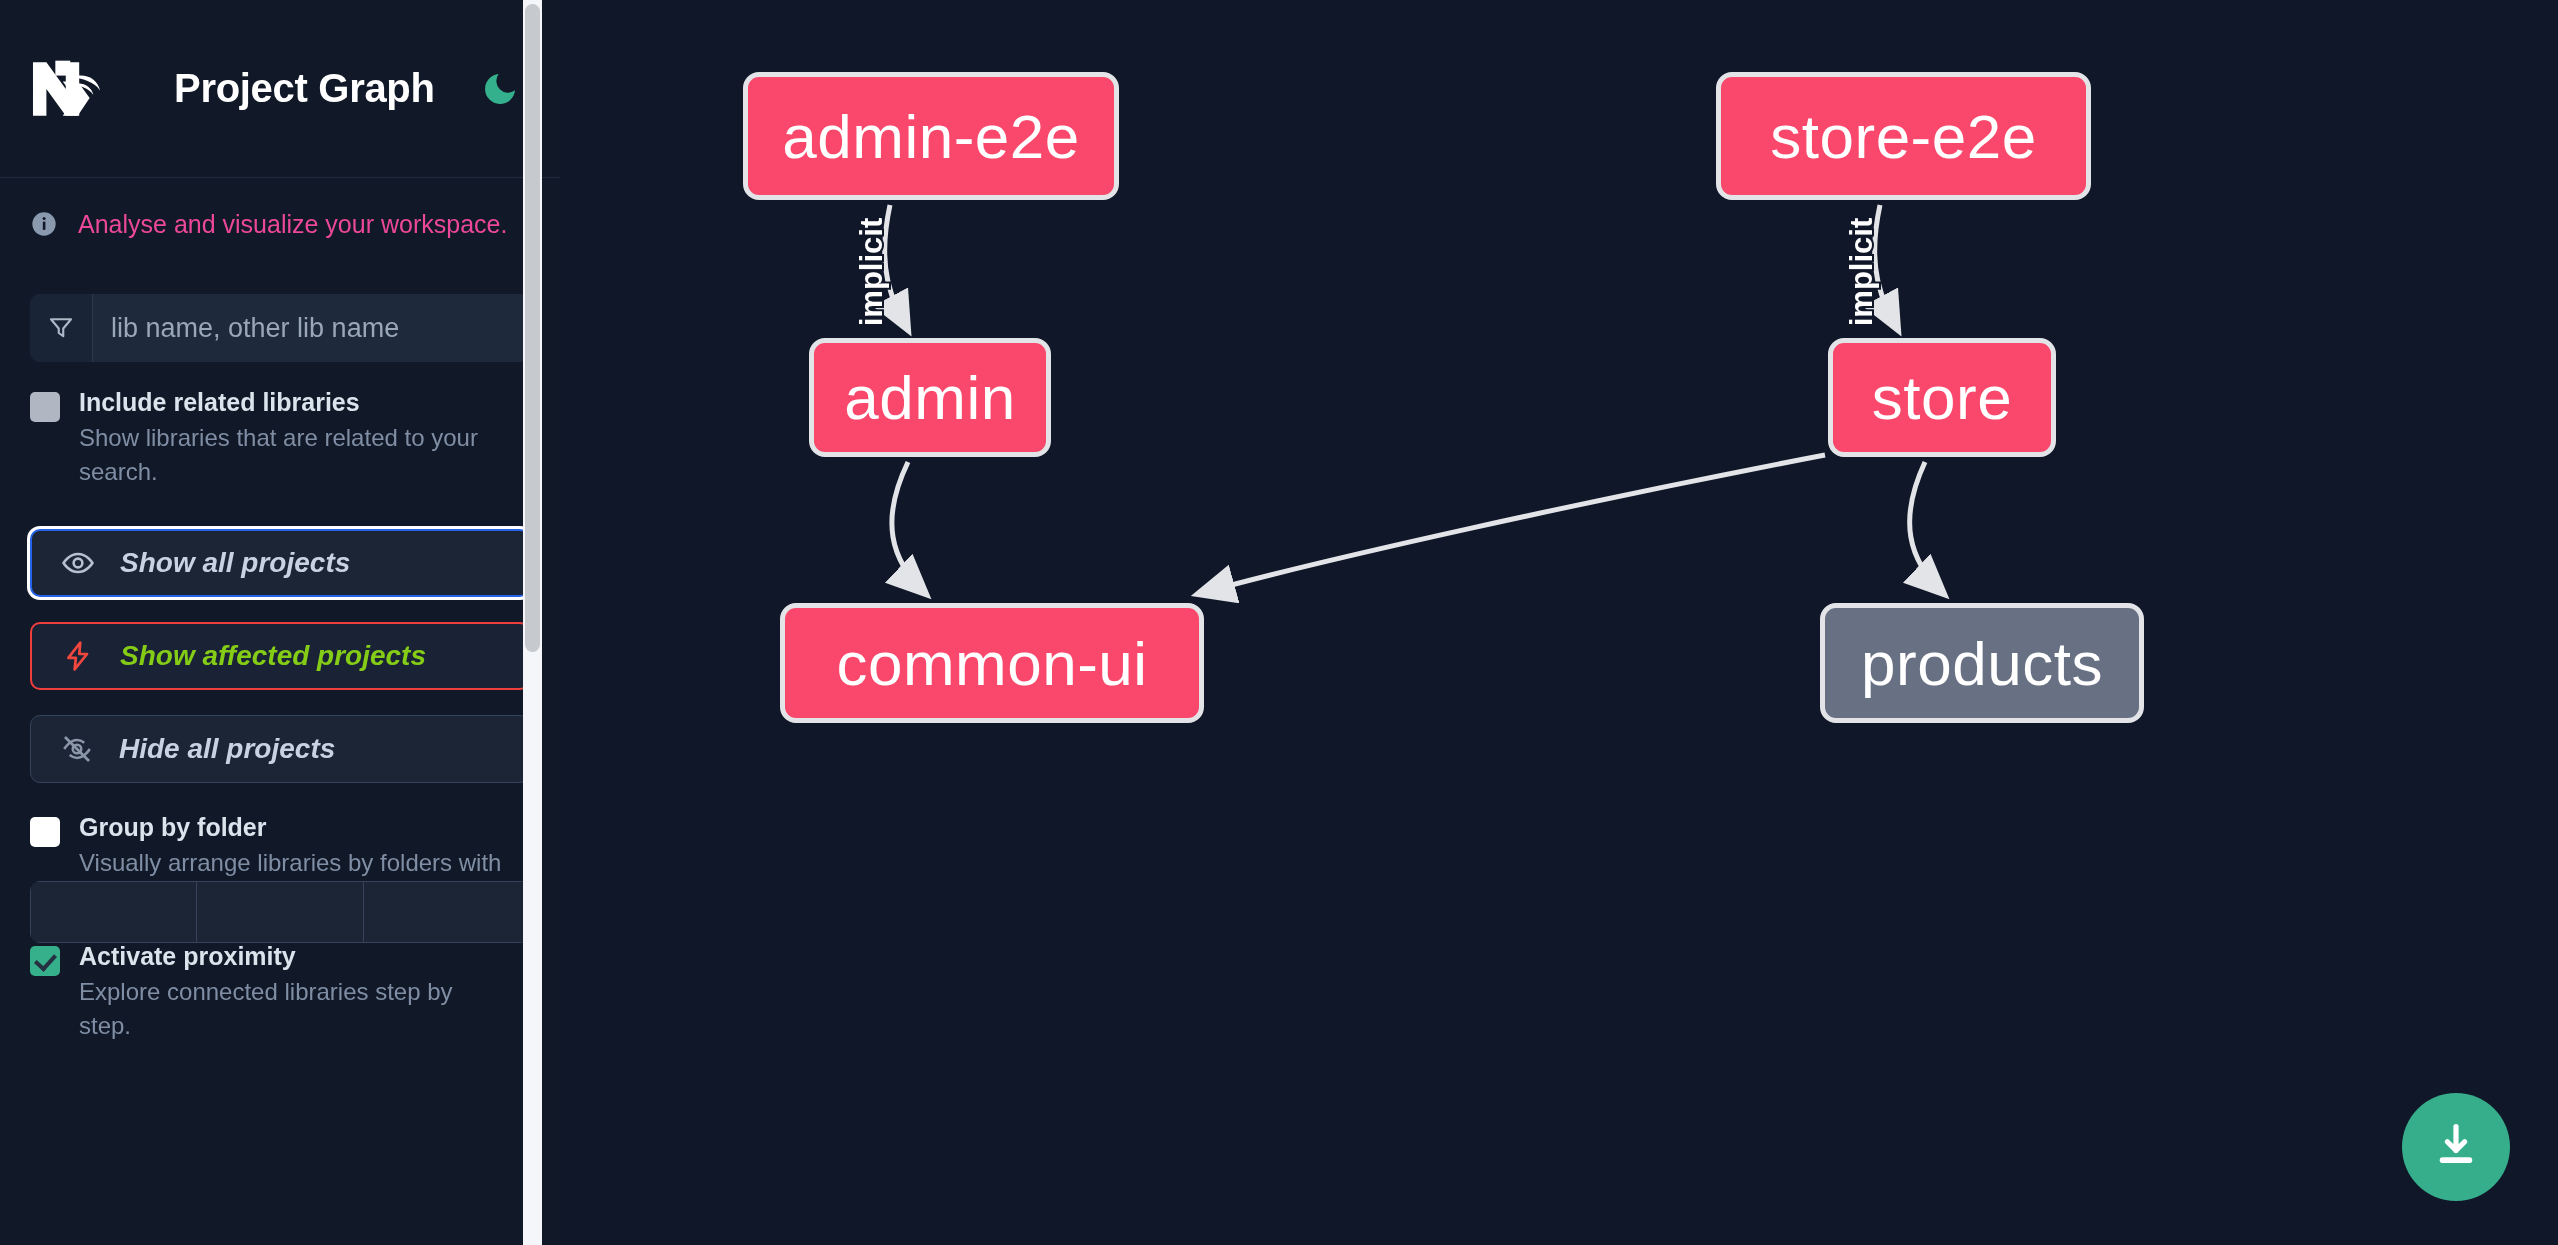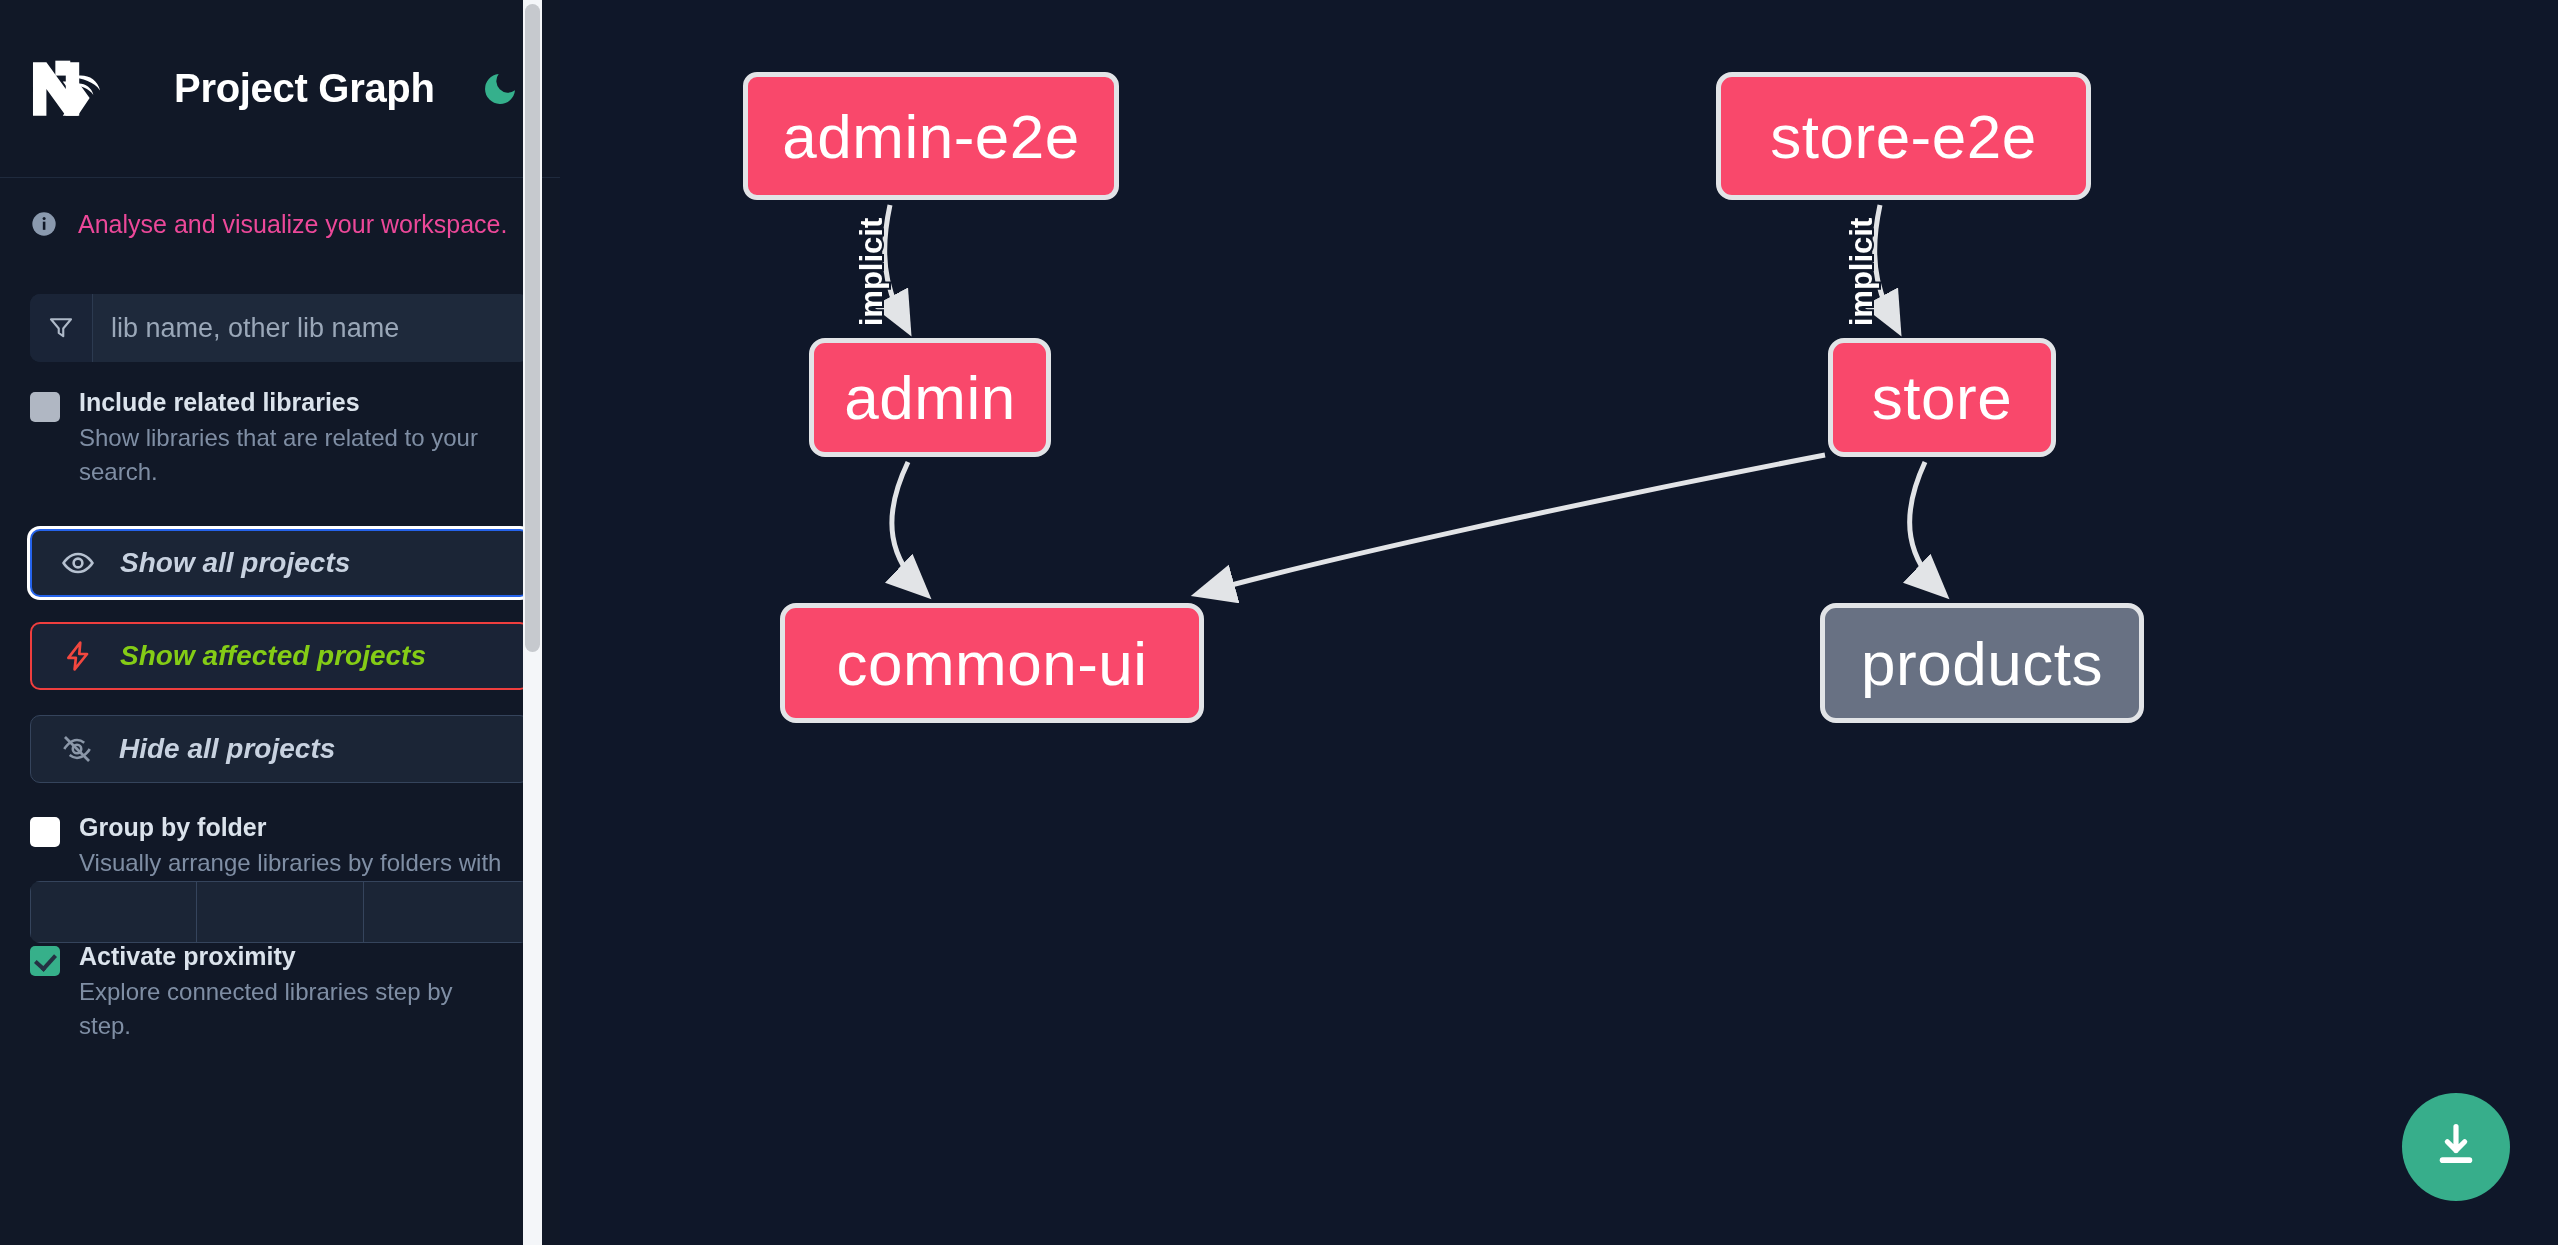--- a/index.html
+++ b/index.html
@@ -337,21 +337,21 @@
       <path d="M348,462 C320,520 330,560 366,594" fill="none" stroke="#e2e4e7" stroke-width="5" marker-end="url(#ah)"></path>
 
       <path d="M1265,455 C1030,500 760,560 638,594" fill="none" stroke="#e2e4e7" stroke-width="5" marker-end="url(#ah)"></path>
 
       <path d="M1365,462 C1338,520 1348,560 1384,594" fill="none" stroke="#e2e4e7" stroke-width="5" marker-end="url(#ah)"></path>
 
       <text x="322" y="272" transform="rotate(-90 322 272)" text-anchor="middle" fill="#ffffff" stroke="#0f1729" stroke-width="4" paint-order="stroke" font-family="Liberation Sans, sans-serif" font-size="31" font-weight="700">implicit</text>
       <text x="1312" y="272" transform="rotate(-90 1312 272)" text-anchor="middle" fill="#ffffff" stroke="#0f1729" stroke-width="4" paint-order="stroke" font-family="Liberation Sans, sans-serif" font-size="31" font-weight="700">implicit</text>
     </svg>
 
-    <div class="node pink" style="left:183px; top:72px;  width:376px; height:128px;border-radius:14px;">admin-e2e</div>
+    <div class="node pink" style="left:183px; top:72px;  width:376px; height:128px;">admin-e2e</div>
     <div class="node pink" style="left:1156px; top:72px; width:375px; height:128px;">store-e2e</div>
     <div class="node pink" style="left:249px; top:338px; width:242px; height:119px;">admin</div>
     <div class="node pink" style="left:1268px; top:338px; width:228px; height:119px;">store</div>
     <div class="node pink" style="left:220px; top:603px; width:424px; height:120px;">common-ui</div>
     <div class="node gray" style="left:1260px; top:603px; width:324px; height:120px;">products</div>
 
     <div class="fab">
       <span>
         <svg viewBox="0 0 24 24" width="52" height="52" aria-hidden="true">
           <path fill="none" stroke="#ffffff" stroke-width="2.4" stroke-linecap="round" stroke-linejoin="round" d="M12 3.5v11m0 0 4-4m-4 4-4-4"></path>

